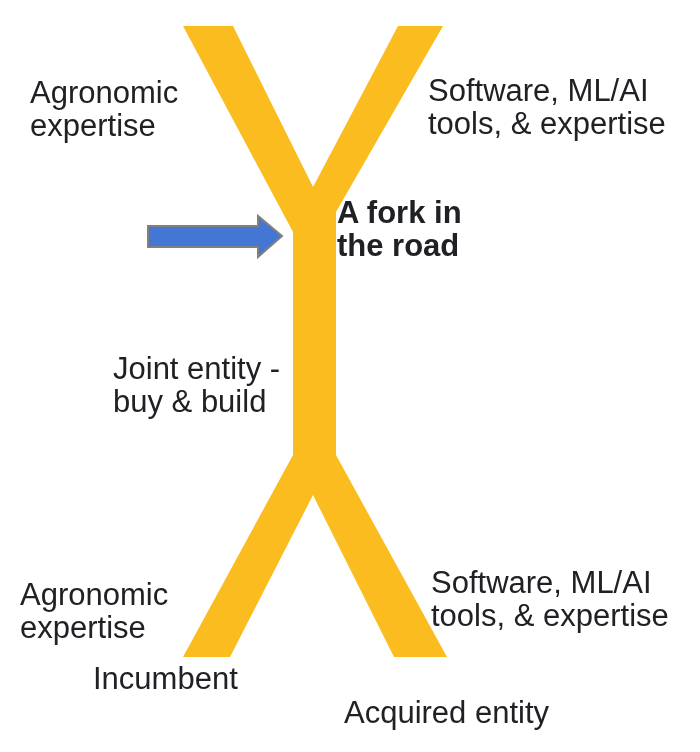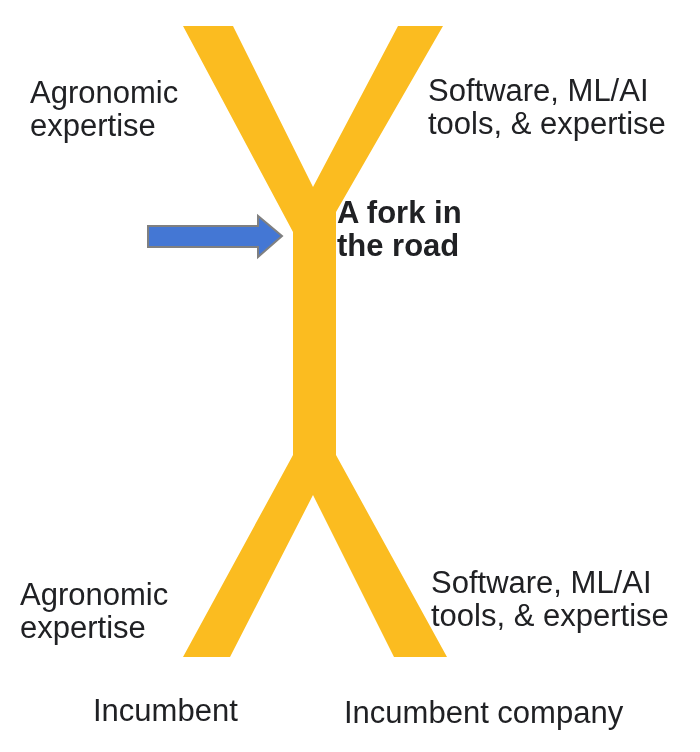--- a/index.html
+++ b/index.html
@@ -48,24 +48,26 @@
 
   <div class="label" style="left:30px; top:76px;">Agronomic
 expertise</div>
 
   <div class="label" style="left:428px; top:74px;">Software, ML/AI
 tools, &amp; expertise</div>
 
   <div class="label bold" style="left:337px; top:196px;">A fork in
 the road</div>
 
+  <div class="label" style="left:113px; top:352px;">Joint entity -
+buy &amp; build</div>
 
   <div class="label" style="left:20px; top:578px;">Agronomic
 expertise</div>
 
   <div class="label" style="left:431px; top:566px;">Software, ML/AI
 tools, &amp; expertise</div>
 
-  <div class="label" style="left:93px; top:694px;">Incumbent</div>
+  <div class="label" style="left:93px; top:662px;">Incumbent</div>
 
-  <div class="label" style="left:344px; top:696px;">Incumbent company</div>
+  <div class="label" style="left:344px; top:696px;">Acquired entity</div>
 
 </div>
 
 </body></html>

